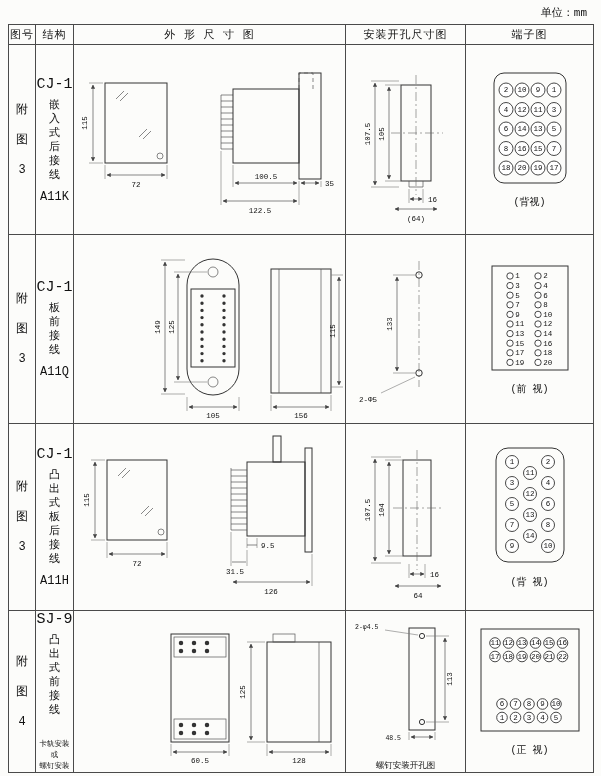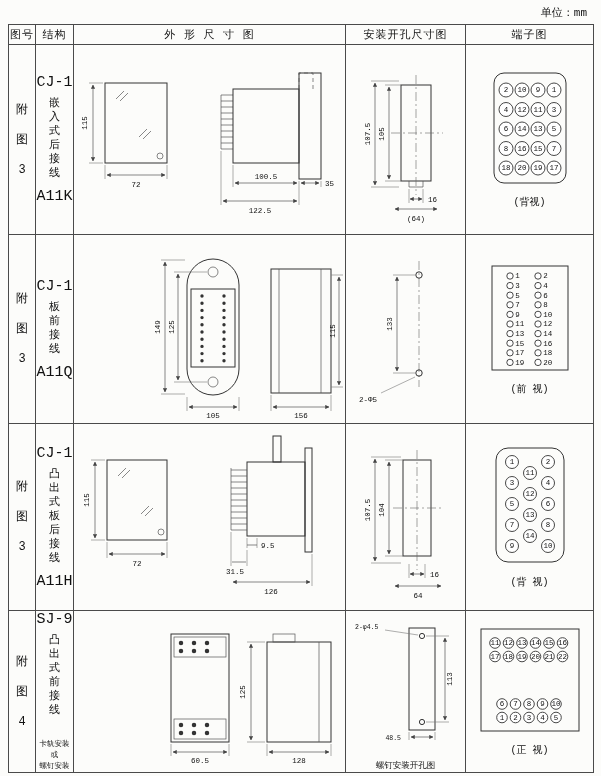--- a/index.html
+++ b/index.html
@@ -6,21 +6,21 @@
   html,body{background:#ededed}
   .page{width:601px;height:776px;background:#fcfcfa;position:relative;
         font-family:Liberation Mono, monospace;color:#111;overflow:hidden}
   .unit{position:absolute;top:5px;right:14px;font-size:11px}
   table.main{position:absolute;left:8px;top:24px;border-collapse:collapse;table-layout:fixed}
   .main td,.main th{border:1px solid #4a4a4a;padding:0;vertical-align:middle;text-align:center}
   .main th{font-size:11px;font-weight:normal;height:20px;letter-spacing:1px}
   .figcell{font-size:12px;white-space:pre-line;line-height:30px}
   .structcell .model{font-size:15px;margin-bottom:5px}
   .structcell .desc{white-space:pre-line;line-height:14px;font-size:11px}
-  .structcell .code{font-size:15px;margin-top:8px}
+  .structcell .code{font-size:12px;margin-top:8px}
   .structcell .note{font-size:7.5px;white-space:pre-line;line-height:11px;margin-top:22px}
   svg{display:block;margin:0 auto}
   .ln{stroke:#333;stroke-width:1;fill:none}
   .thin{stroke:#555;stroke-width:.7;fill:none}
   .dim{stroke:#555;stroke-width:.7;fill:none}
   .ext{stroke:#777;stroke-width:.6;fill:none}
   .dash{stroke-dasharray:4 3}
   .dashdot{stroke:#666;stroke-width:.6;stroke-dasharray:9 3 2 3;fill:none}
   .dots{stroke:#333;stroke-linecap:round;fill:none}
   svg text{font-size:7.5px;fill:#111;font-family:inherit}

